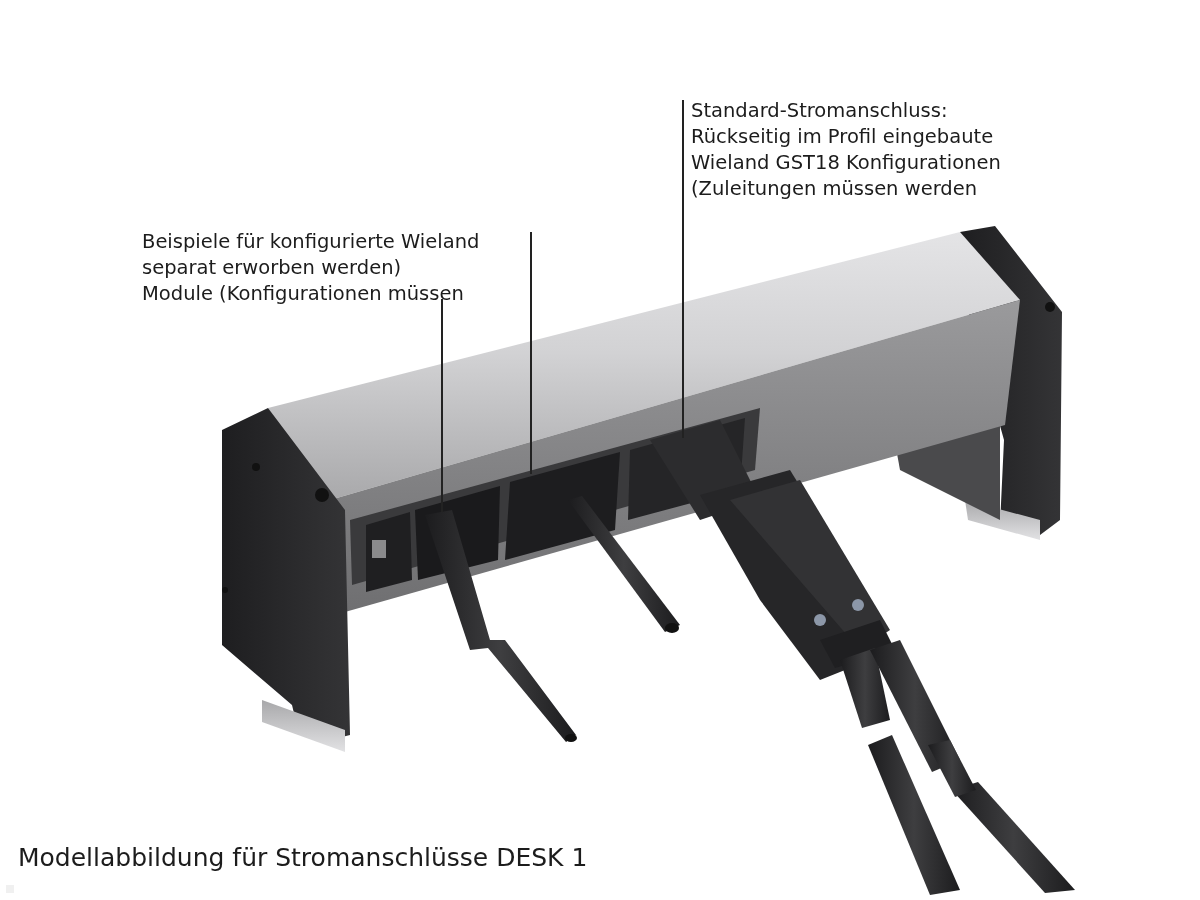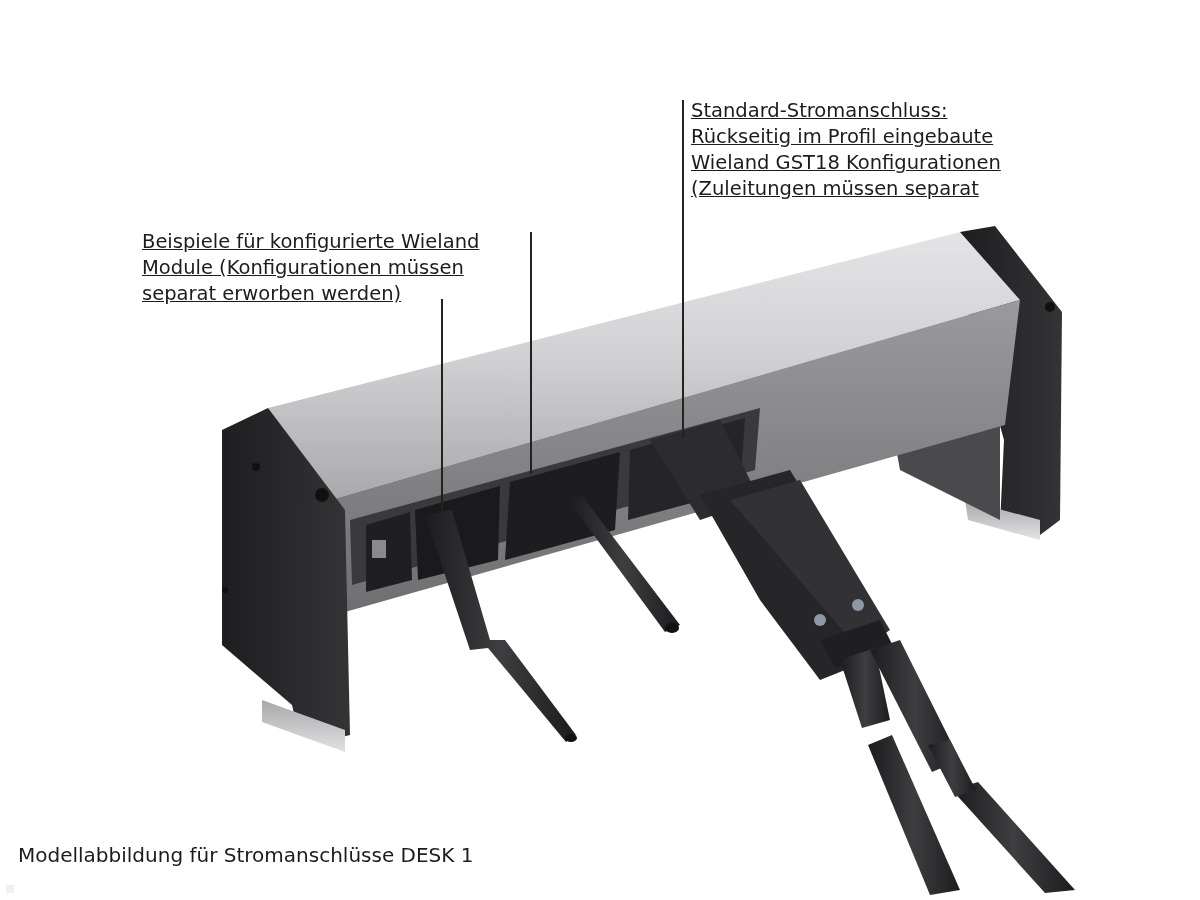--- a/index.html
+++ b/index.html
@@ -1,22 +1,22 @@
 <!DOCTYPE html>
 <html><head>
 <meta charset="utf-8">
 <style>
   html, body { margin: 0; padding: 0; background: #ffffff; }
   body { width: 1200px; height: 900px; position: relative; overflow: hidden;
          font-family: "DejaVu Sans", "Liberation Sans", sans-serif; color: #1a1a1a; }
-  .callout { position: absolute; font-size: 19.5px; line-height: 26px; color: #1c1c1c; white-space: nowrap; text-decoration: underline; }
+  .callout { position: absolute; font-size: 19.5px; line-height: 26px; color: #1c1c1c; white-space: nowrap; }
   .callout div { margin: 0; }
   #callout-power { left: 691px; top: 98px; }
   #callout-custom { left: 142px; top: 229px; }
-  #caption { position: absolute; left: 18px; top: 843px; font-size: 20px; color: #1c1c1c; white-space: nowrap; }
+  #caption { position: absolute; left: 18px; top: 843px; font-size: 25px; color: #1c1c1c; white-space: nowrap; }
   svg#product { position: absolute; left: 0; top: 0; }
   #corner-mark { position: absolute; left: 6px; top: 885px; width: 8px; height: 8px; background: #f0f0f0; }
 </style>
 </head>
 <body>
 
 <svg id="product" width="1200" height="900" viewBox="0 0 1200 900" xmlns="http://www.w3.org/2000/svg">
   <defs>
     <linearGradient id="alu" x1="0" y1="0" x2="0" y2="1">
       <stop offset="0" stop-color="#e4e4e6"></stop>
@@ -109,23 +109,23 @@
     <line x1="683" y1="100" x2="683" y2="438"></line>
     <line x1="531" y1="232" x2="531" y2="474"></line>
     <line x1="442" y1="299" x2="442" y2="512"></line>
   </g>
 </svg>
 
 <div id="callout-power" class="callout">
   <div>Standard-Stromanschluss:</div>
   <div>Rückseitig im Profil eingebaute</div>
   <div>Wieland GST18 Konfigurationen</div>
-  <div>(Zuleitungen müssen separat</div>
+  <div>(Zuleitungen müssen werden</div>
 </div>
 
 <div id="callout-custom" class="callout">
   <div>Beispiele für konfigurierte Wieland</div>
+  <div>separat erworben werden)</div>
   <div>Module (Konfigurationen müssen</div>
-  <div>separat erworben werden)</div>
 </div>
 
 <div id="caption">Modellabbildung für Stromanschlüsse DESK 1</div>
 <div id="corner-mark"></div>
 
 </body></html>

